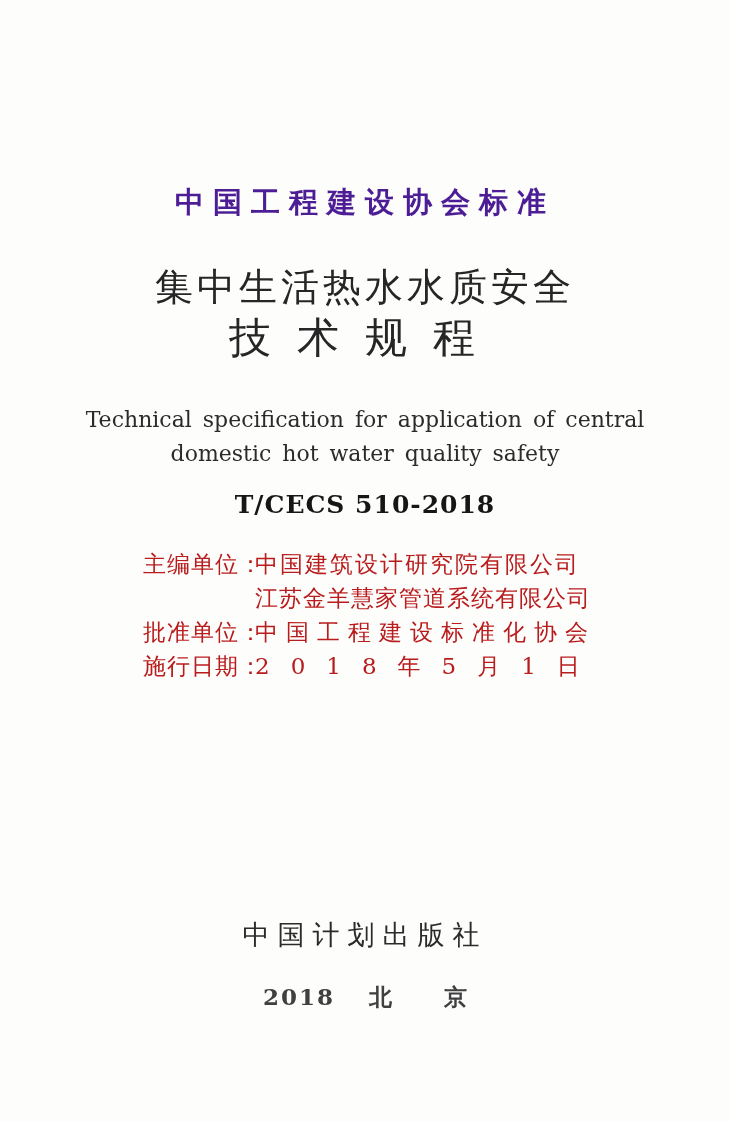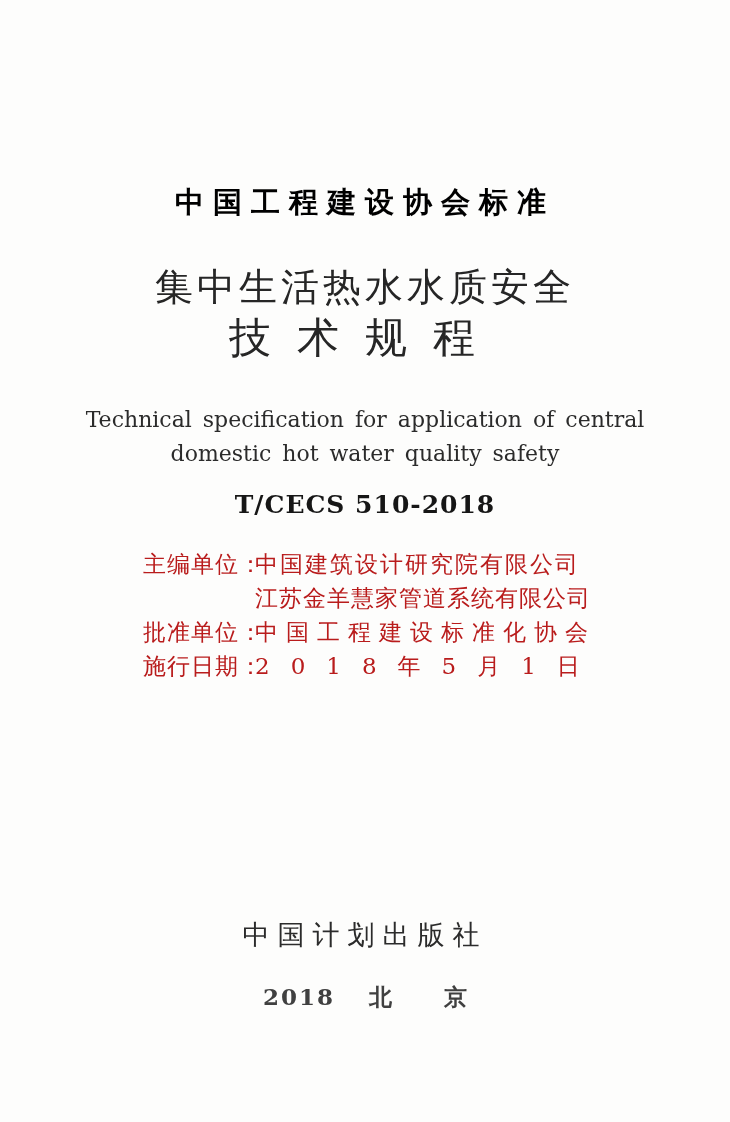--- a/index.html
+++ b/index.html
@@ -25,21 +25,21 @@
     white-space: nowrap;
   }
   
   .org-type {
     top: 183px;
     font-family: "DejaVu Sans", "Liberation Sans", sans-serif;
     font-weight: 700;
     font-size: 29px;
     letter-spacing: 9px;
     margin-right: -9px;
-    color: #000000;
+    color: #4c1d95;
     text-align: center;
   }
   .title-cn-1 {
     top: 262px;
     font-size: 38px;
     letter-spacing: 4px;
     margin-right: -4px;
     color: #262626;
   }
   .title-cn-2 {

